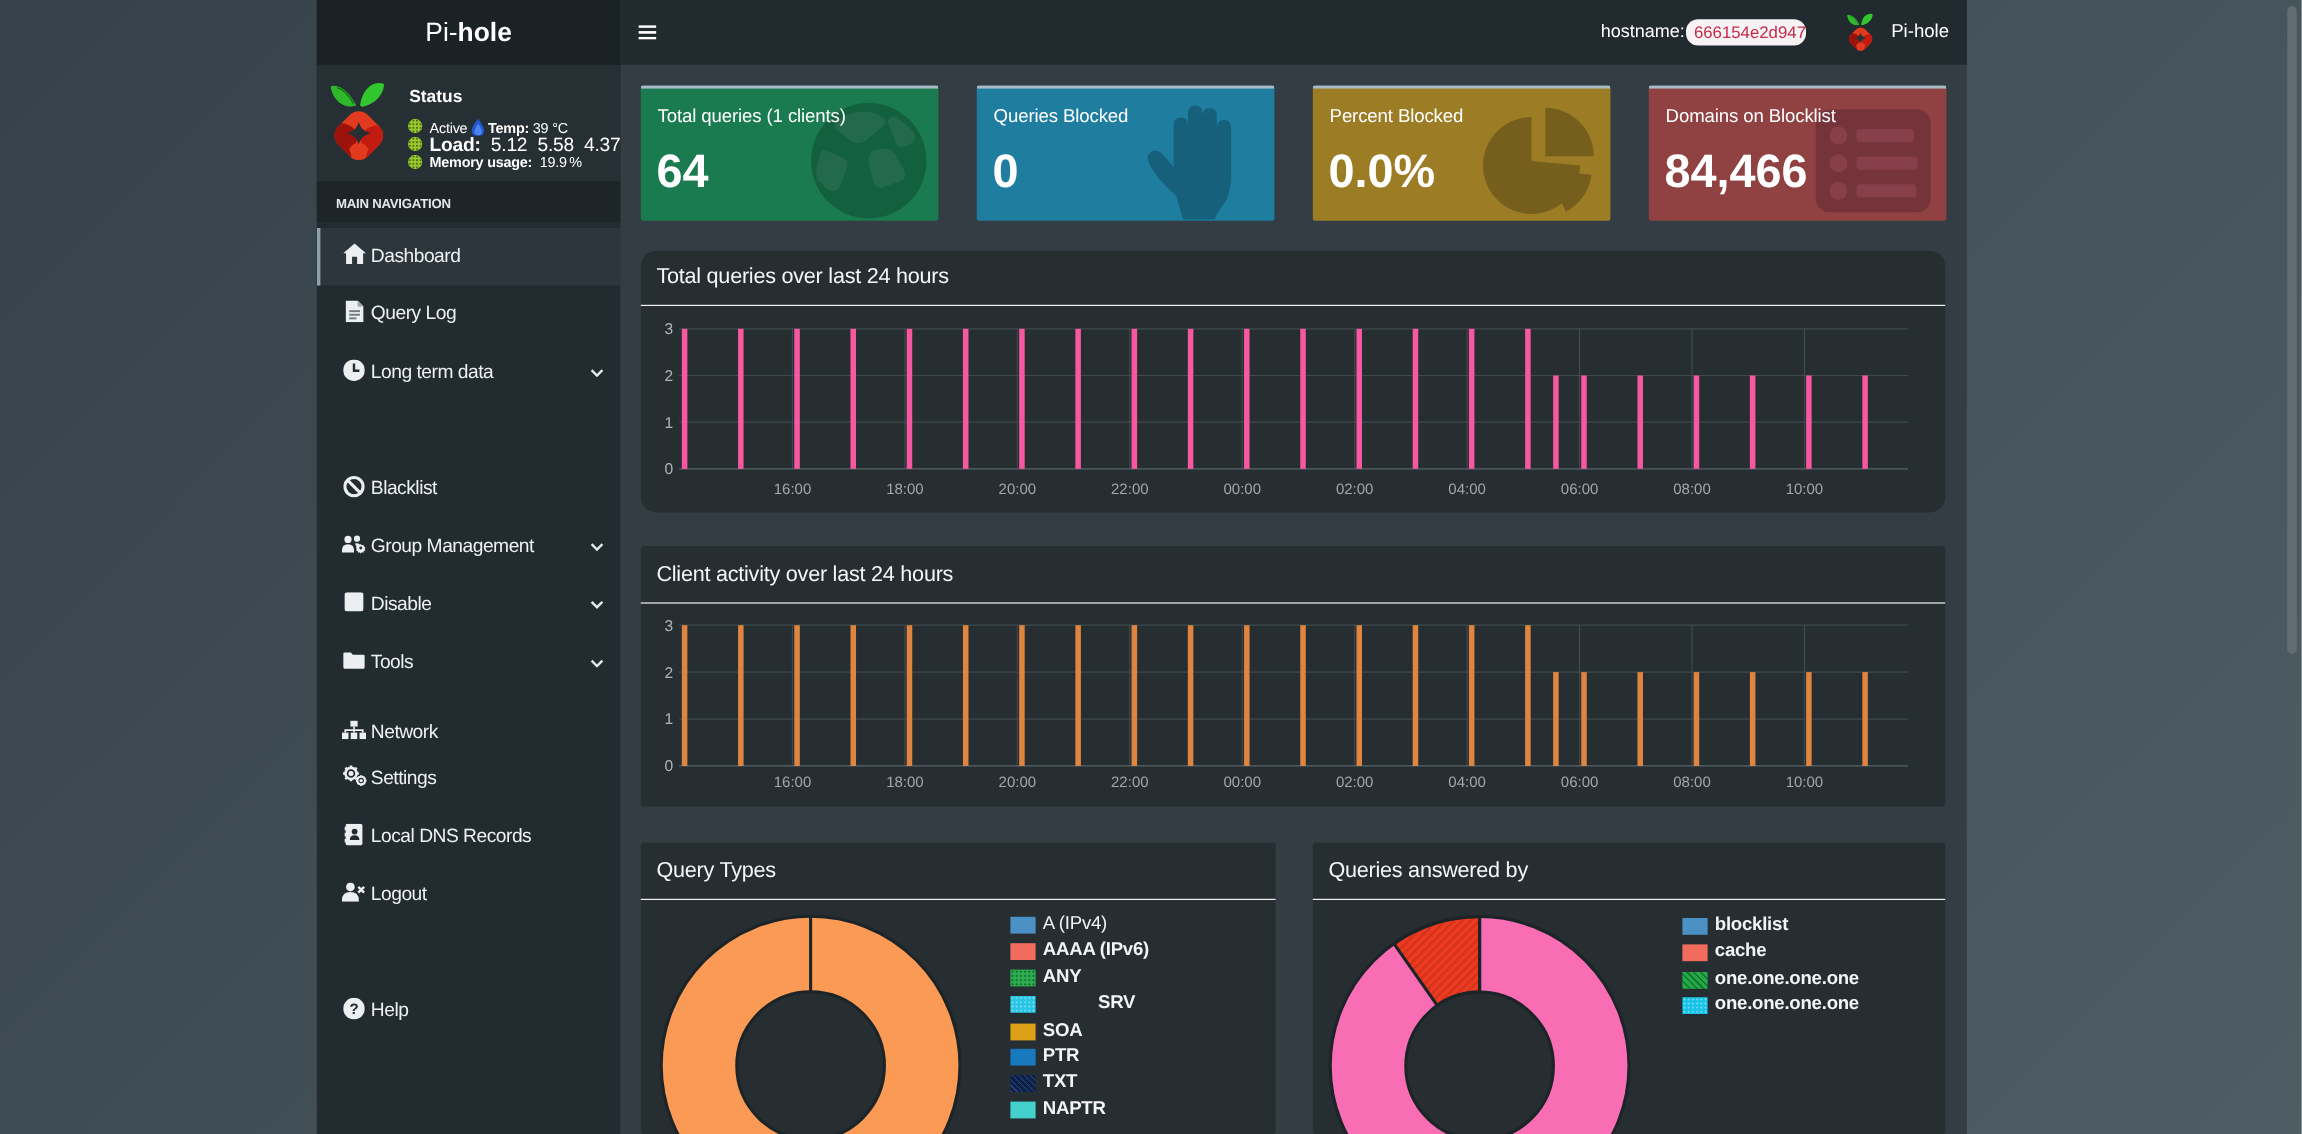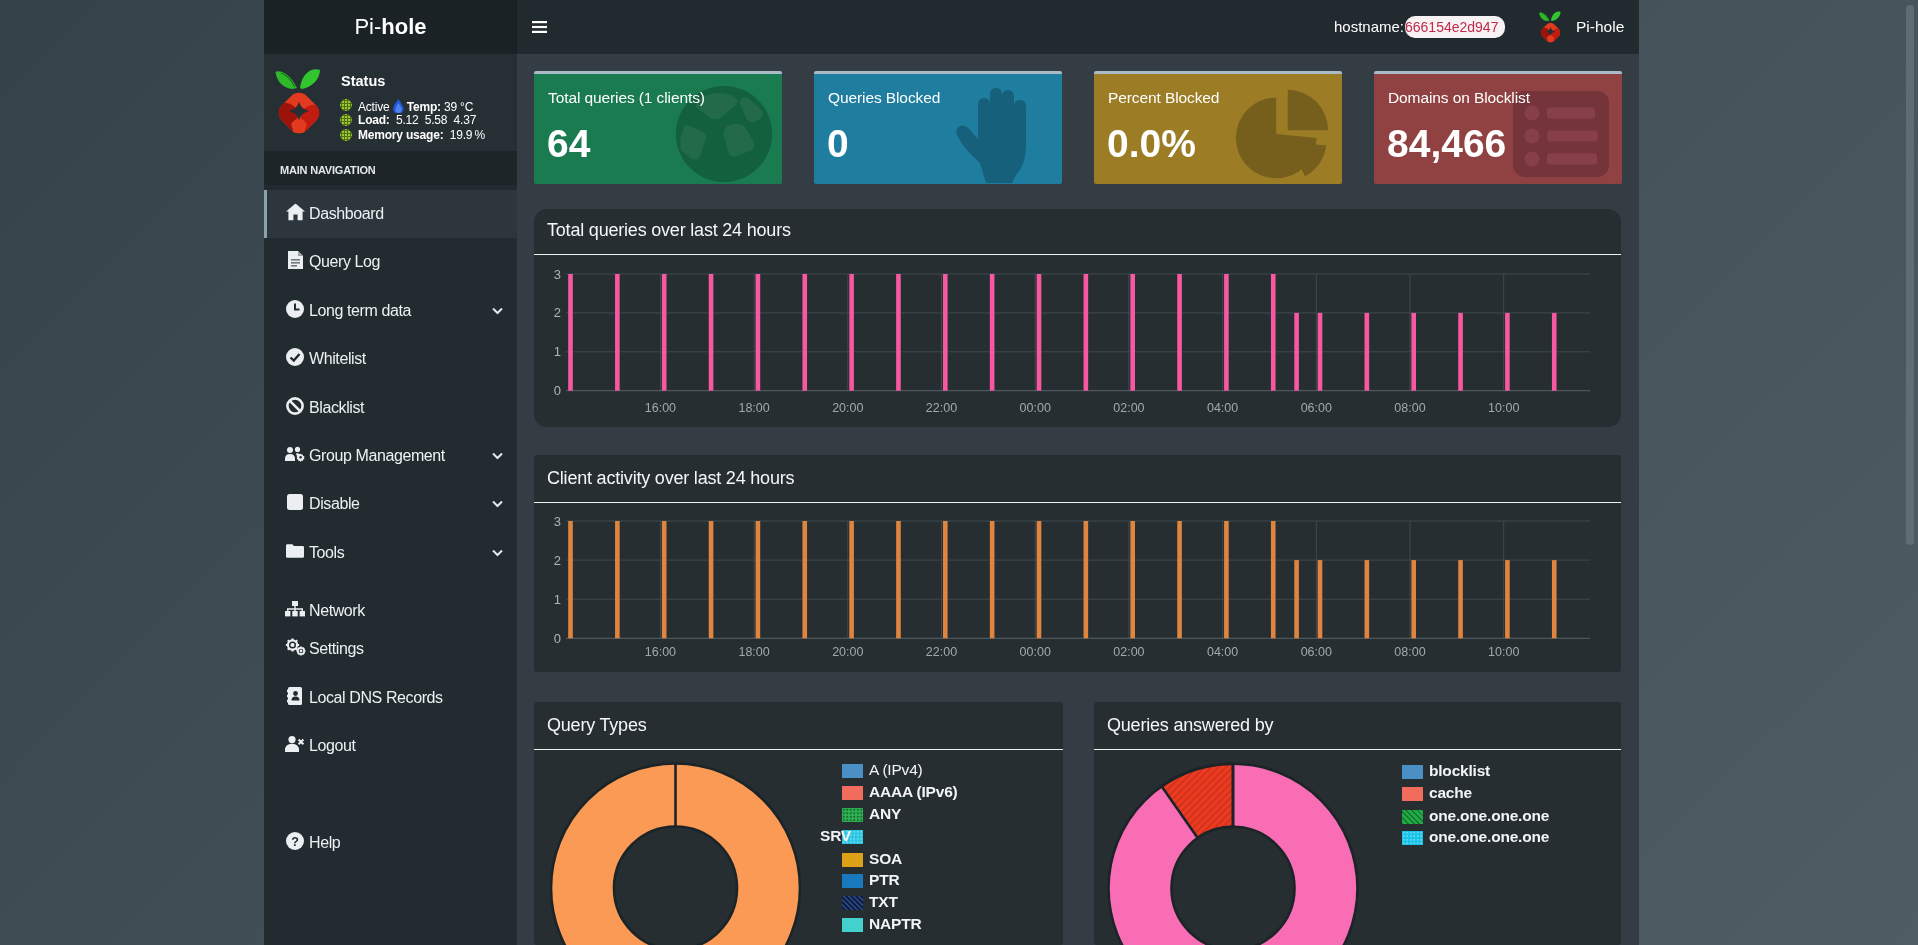--- a/index.html
+++ b/index.html
@@ -11,21 +11,21 @@
 
 <div style="position:absolute;left:517px;top:0;width:1122px;height:54px;background:#212a2f"></div>
 <div style="position:absolute;left:264px;top:0;width:253px;height:54px;background:#1a2226"></div>
 <div style="position:absolute;left:264px;top:0;width:253px;height:54px;text-align:center;line-height:54px;font-size:22px;color:#fff">Pi-<b>hole</b></div>
 <svg style="position:absolute;left:532px;top:21px" width="15" height="12" viewBox="0 0 15 12">
       <rect y="0" width="15" height="2.2" fill="#fff"></rect>
       <rect y="4.9" width="15" height="2.2" fill="#fff"></rect>
       <rect y="9.8" width="15" height="2.2" fill="#fff"></rect>
     </svg>
 <div style="position:absolute;left:1334px;top:18px;font-size:15px;color:#fff">hostname:</div>
-<div style="position:absolute;left:1405px;top:16px;width:100px;height:22px;background:#f7f3f4;border-radius:10px;text-align:left;line-height:22px;font-size:14px;color:#c5294a">666154e2d947</div>
+<div style="position:absolute;left:1405px;top:16px;width:100px;height:22px;background:#f7f3f4;border-radius:10px;text-align:right;line-height:22px;font-size:14px;color:#c5294a">666154e2d947</div>
 <div style="position:absolute;left:1539px;top:9px"><svg width="23.0" height="36.5" viewBox="0 0 48 76">
 <path d="M22 24 C14 8 4 6 0.5 8 C1.5 16 7 24 17 25 Z" fill="#2eb82a"></path>
 <path d="M25 24 C27 8 38 3 45 6 C45 15 37 23 27 25 Z" fill="#31c52e"></path>
 <path d="M20 23 C16 15 10 10 6 9" stroke="#176e19" stroke-width="1.1" fill="none"></path>
 <defs>
           <clipPath id="r2">
             <rect x="6.5" y="31.5" width="35" height="35" rx="11" transform="rotate(45 24 49)"></rect>
           </clipPath>
         </defs>
 <g clip-path="url(#r2)">
@@ -57,21 +57,21 @@
 <path d="M24 37.5 C25.7 43.3 28.2 45.3 34 47 C28.2 48.7 25.7 50.7 24 56.5 C22.3 50.7 19.8 48.7 14 47 C19.8 45.3 22.3 43.3 24 37.5 Z" fill="#262f34"></path>
 </svg></div>
 <div style="position:absolute;left:341px;top:73px;font-size:14.5px;font-weight:700;color:#fff">Status</div>
 <div style="position:absolute;left:340px;top:99px;width:12px;height:12px;border-radius:50%;background:#9acb2e;background-image:radial-gradient(rgba(0,0,0,.45) 1px,transparent 1.2px);background-size:3px 3px"></div>
 <div style="position:absolute;left:340px;top:113.5px;width:12px;height:12px;border-radius:50%;background:#9acb2e;background-image:radial-gradient(rgba(0,0,0,.45) 1px,transparent 1.2px);background-size:3px 3px"></div>
 <div style="position:absolute;left:340px;top:128.5px;width:12px;height:12px;border-radius:50%;background:#9acb2e;background-image:radial-gradient(rgba(0,0,0,.45) 1px,transparent 1.2px);background-size:3px 3px"></div>
 <div style="position:absolute;left:358px;top:98.5px;font-size:12px;color:#fff;letter-spacing:-.2px">Active <svg width="11" height="14" viewBox="0 0 11 14" style="vertical-align:-2px">
         <path d="M5.5 0 Q9 5 10.2 8.2 A5.2 5.2 0 1 1 0.3 8.2 Q1.5 5 5.5 0Z" fill="#2257d8"></path>
         <path d="M5.5 4 Q8 7.5 8.4 9.5 A3.2 3.2 0 1 1 2.6 9.5 Q3 7.5 5.5 4Z" fill="#4d82f0"></path>
       </svg> <b>Temp:</b> 39 °C</div>
-<div style="position:absolute;left:358px;top:113px;font-size:12px;color:#fff;letter-spacing:-.2px"><b>Load:</b>&nbsp; 5.12&nbsp; 5.58&nbsp; 4.37</div>
+<div style="position:absolute;left:358px;top:113px;font-size:16px;color:#fff;letter-spacing:-.2px"><b>Load:</b>&nbsp; 5.12&nbsp; 5.58&nbsp; 4.37</div>
 <div style="position:absolute;left:358px;top:128px;font-size:12px;color:#fff;letter-spacing:-.2px"><b>Memory usage:</b>&nbsp; 19.9 %</div>
 
 <div style="position:absolute;left:264px;top:151px;width:253px;height:34px;background:#1d2529"></div>
 <div style="position:absolute;left:280px;top:164px;font-size:11px;font-weight:700;color:#e3e8ea;letter-spacing:-.2px">MAIN NAVIGATION</div>
 
 <div style="position:absolute;left:264px;top:190.0px;width:253px;height:48.4px;background:#2c363c;box-shadow:inset 3px 0 0 #8da2ad;">
       <div style="position:absolute;left:20px;top:50%;transform:translateY(-50%);width:22px;text-align:center"><svg width="19" height="17" viewBox="0 0 19 17">
           <path d="M9.5 0 L19 8 L16.6 8 L16.6 17 L11.6 17 L11.6 11 L7.4 11 L7.4 17 L2.4 17 L2.4 8 L0 8 Z" fill="#eceff1"></path>
         </svg></div>
       <div style="position:absolute;left:45px;top:50%;transform:translateY(-50%);font-size:16px;color:#eef1f3;letter-spacing:-.4px">Dashboard</div>
@@ -88,27 +88,20 @@
     </div>
     <div style="position:absolute;left:264px;top:286.7px;width:253px;height:48.4px;">
       <div style="position:absolute;left:20px;top:50%;transform:translateY(-50%);width:22px;text-align:center"><svg width="18" height="18" viewBox="0 0 18 18">
           <circle cx="9" cy="9" r="9" fill="#eceff1"></circle>
           <path d="M9 3.5 V9.5 H13.5" stroke="#222b30" stroke-width="2" fill="none"></path>
         </svg></div>
       <div style="position:absolute;left:45px;top:50%;transform:translateY(-50%);font-size:16px;color:#eef1f3;letter-spacing:-.4px">Long term data</div>
       <svg style="position:absolute;right:14px;top:50%;transform:translateY(-50%)" width="11" height="7" viewBox="0 0 11 7">
         <path d="M1 1 L5.5 5.5 L10 1" stroke="#e4e9ec" stroke-width="2" fill="none"></path>
       </svg>
-    </div>
-    <div style="position:absolute;left:264px;top:335.1px;width:253px;height:48.4px;">
-      <div style="position:absolute;left:20px;top:50%;transform:translateY(-50%);width:22px;text-align:center"><svg width="18" height="18" viewBox="0 0 18 18">
-          <circle cx="9" cy="9" r="9" fill="#eceff1"></circle>
-          <path d="M4.5 9.5 L7.8 12.6 L13.5 6" stroke="#222b30" stroke-width="2.4" fill="none"></path>
-        </svg></div>
-      <div style="position:absolute;left:45px;top:50%;transform:translateY(-50%);font-size:16px;color:#eef1f3;letter-spacing:-.4px">Whitelist</div>
     </div>
     <div style="position:absolute;left:264px;top:383.4px;width:253px;height:48.4px;">
       <div style="position:absolute;left:20px;top:50%;transform:translateY(-50%);width:22px;text-align:center"><svg width="18" height="18" viewBox="0 0 18 18">
           <circle cx="9" cy="9" r="7.6" fill="none" stroke="#eceff1" stroke-width="2.6"></circle>
           <line x1="3.6" y1="3.6" x2="14.4" y2="14.4" stroke="#eceff1" stroke-width="2.6"></line>
         </svg></div>
       <div style="position:absolute;left:45px;top:50%;transform:translateY(-50%);font-size:16px;color:#eef1f3;letter-spacing:-.4px">Blacklist</div>
     </div>
     <div style="position:absolute;left:264px;top:431.8px;width:253px;height:48.4px;">
       <div style="position:absolute;left:20px;top:50%;transform:translateY(-50%);width:22px;text-align:center"><svg width="21" height="16" viewBox="0 0 21 16">
@@ -383,21 +376,21 @@
         <line x1="139" y1="14.800000000000011" x2="139" y2="77.80000000000001" stroke="#1c2428" stroke-width="2.6"></line>
       </svg>
     </div>
 <div style="position:absolute;left:842px;top:764.2px;width:21px;height:14px;background:#4a90c4;"></div>
     <div style="position:absolute;left:869px;top:761.2px;font-size:15.5px;font-weight:400;color:#f2f4f5;letter-spacing:-.2px">A (IPv4)</div>
     <div style="position:absolute;left:842px;top:786.4px;width:21px;height:14px;background:#f26c5d;"></div>
     <div style="position:absolute;left:869px;top:783.4px;font-size:15.5px;font-weight:700;color:#f2f4f5;letter-spacing:-.2px">AAAA (IPv6)</div>
     <div style="position:absolute;left:842px;top:807.8px;width:21px;height:14px;background:#2eae52;background-image:radial-gradient(rgba(0,40,10,.5) .8px, transparent 1px);background-size:3.5px 3.5px;"></div>
     <div style="position:absolute;left:869px;top:804.8px;font-size:15.5px;font-weight:700;color:#f2f4f5;letter-spacing:-.2px">ANY</div>
     <div style="position:absolute;left:842px;top:830.2px;width:21px;height:14px;background:#28c5e4;background-image:radial-gradient(rgba(255,255,255,.35) .7px, transparent .9px);background-size:3.5px 3.5px;"></div>
-    <div style="position:absolute;left:820px;top:827.2px;font-size:15.5px;font-weight:700;color:#f2f4f5;letter-spacing:-.2px">SRV</div>
+    <div style="position:absolute;left:915px;top:827.2px;font-size:15.5px;font-weight:700;color:#f2f4f5;letter-spacing:-.2px">SRV</div>
     <div style="position:absolute;left:842px;top:852.5px;width:21px;height:14px;background:#dda117;"></div>
     <div style="position:absolute;left:869px;top:849.5px;font-size:15.5px;font-weight:700;color:#f2f4f5;letter-spacing:-.2px">SOA</div>
     <div style="position:absolute;left:842px;top:874.4px;width:21px;height:14px;background:#1879be;"></div>
     <div style="position:absolute;left:869px;top:871.4px;font-size:15.5px;font-weight:700;color:#f2f4f5;letter-spacing:-.2px">PTR</div>
     <div style="position:absolute;left:842px;top:896.3px;width:21px;height:14px;background:#0d2048;background-image:repeating-linear-gradient(45deg, rgba(110,150,230,.35) 0 1px, transparent 1px 3.5px);"></div>
     <div style="position:absolute;left:869px;top:893.3px;font-size:15.5px;font-weight:700;color:#f2f4f5;letter-spacing:-.2px">TXT</div>
     <div style="position:absolute;left:842px;top:918.2px;width:21px;height:14px;background:#43d1cd;"></div>
     <div style="position:absolute;left:869px;top:915.2px;font-size:15.5px;font-weight:700;color:#f2f4f5;letter-spacing:-.2px">NAPTR</div>
 <div style="position:absolute;left:1402px;top:765.1px;width:21px;height:14px;background:#4a90c4;"></div>
     <div style="position:absolute;left:1429px;top:762.1px;font-size:15.5px;font-weight:700;color:#f2f4f5;letter-spacing:-.2px">blocklist</div>

